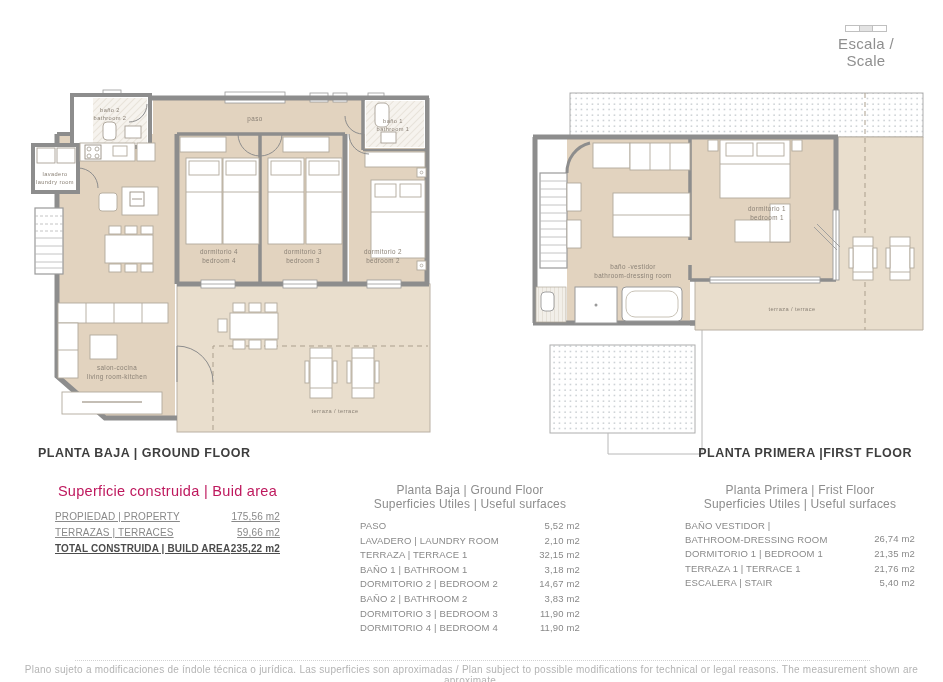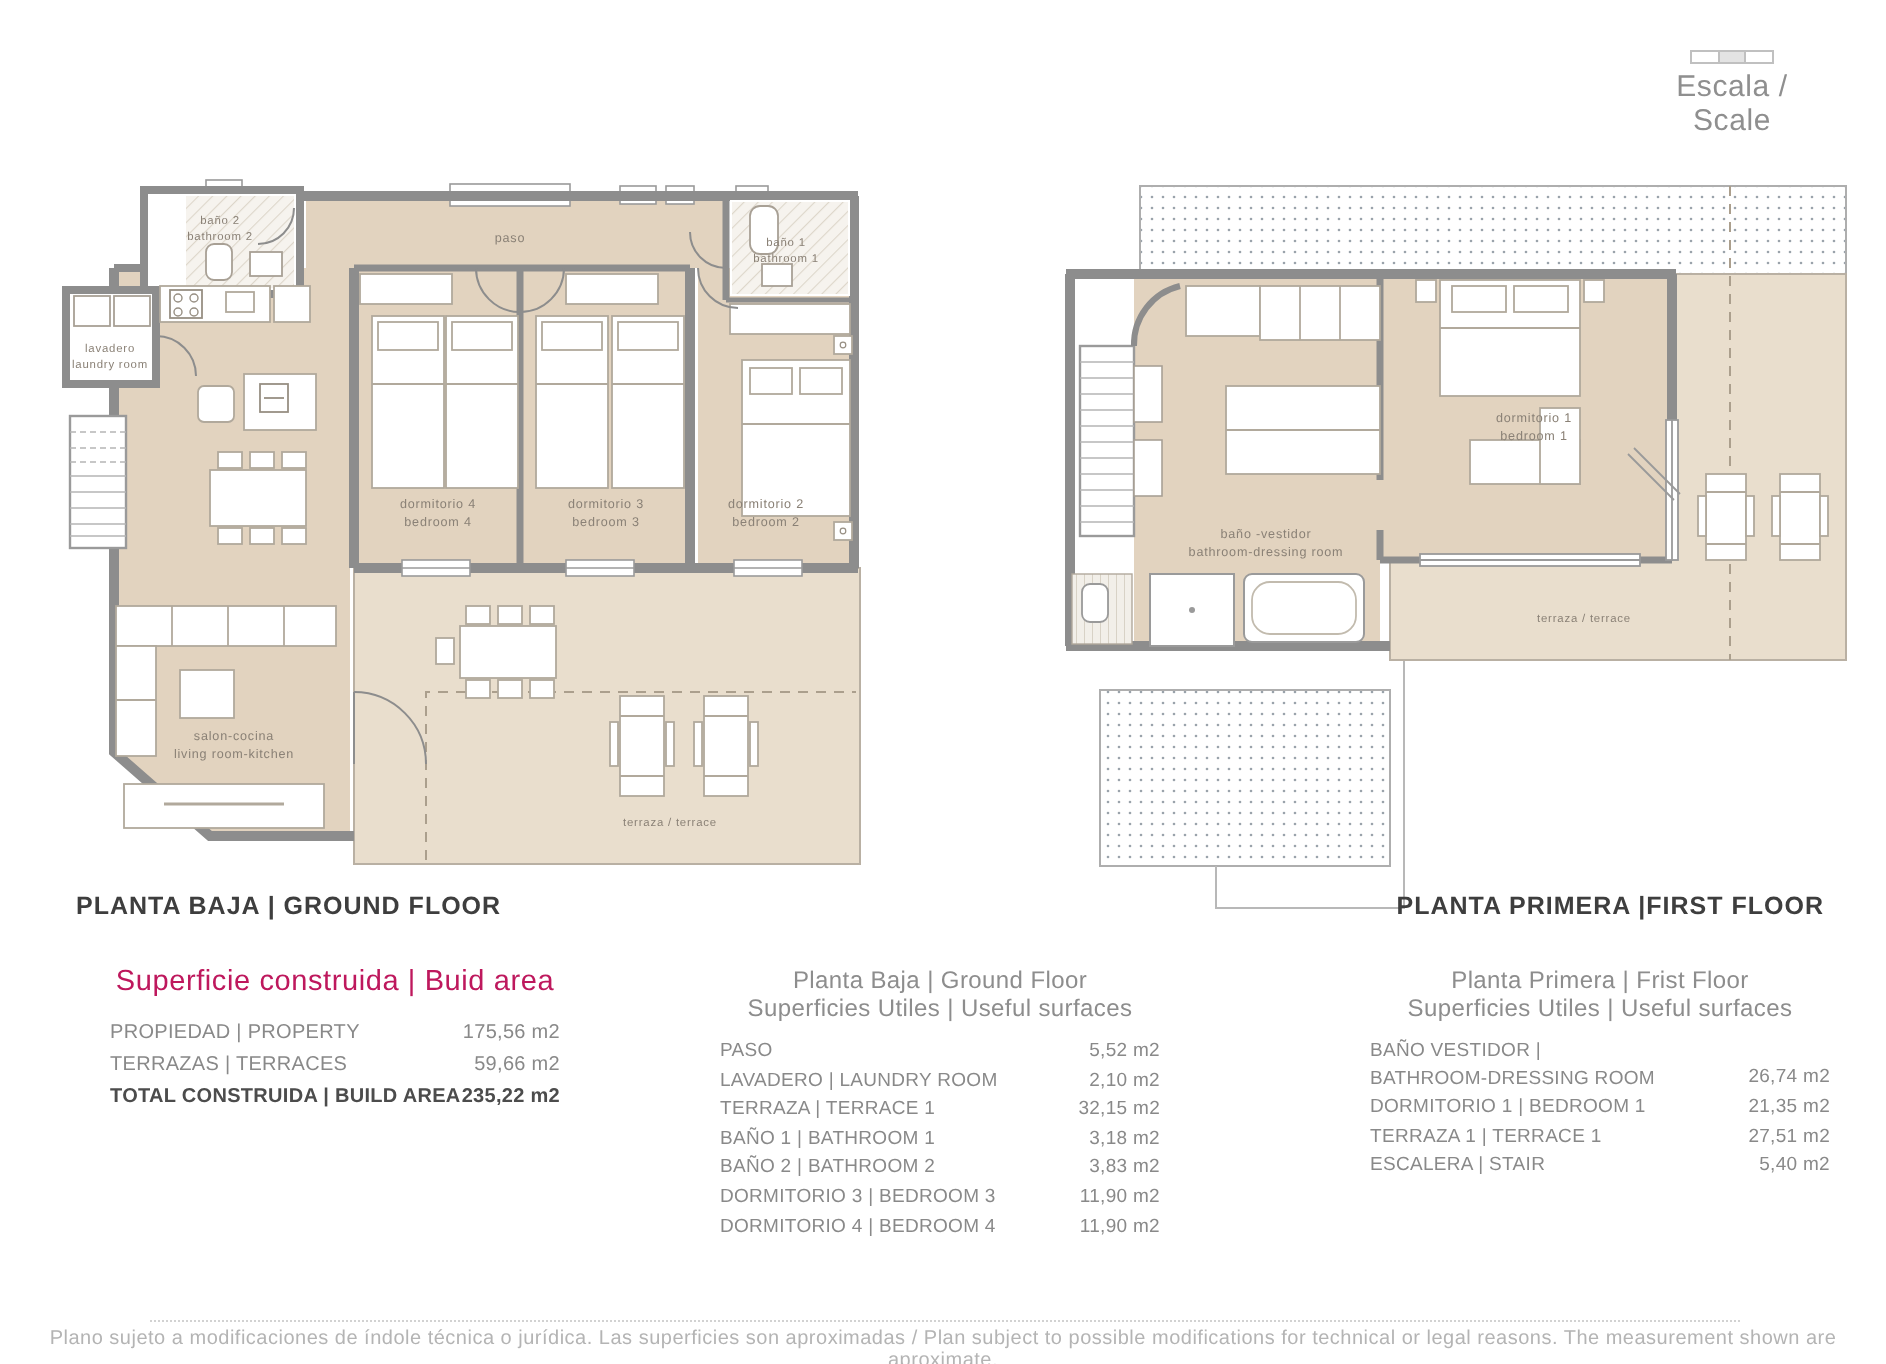--- a/index.html
+++ b/index.html
@@ -19,21 +19,21 @@
   .plan-title { position:absolute; font-size:12.5px; font-weight:bold; color:#3e3e3e; letter-spacing:0.5px; }
   .plan-title.ground { left:38px; top:446px; }
   .plan-title.first  { right:31px; top:446px; }
 
   
   .tbl { position:absolute; }
   .tbl-head-big { font-size:14.5px; color:#be185d; text-align:center; letter-spacing:0.3px; margin-bottom:10px; white-space:nowrap; }
   .tbl-head { font-size:12px; color:#8d8d8d; text-align:center; line-height:14px; letter-spacing:0.2px; margin-bottom:8px; white-space:nowrap; }
   .trow { display:flex; justify-content:space-between; align-items:baseline;
           font-size:9.5px; color:#898989; line-height:14.6px; letter-spacing:0.15px; white-space:nowrap; }
-  .built .trow { font-size:10px; line-height:16.2px; }
+  .built .trow { font-size:10px; line-height:16.2px;text-decoration:underline; }
   .built .trow.total { font-weight:bold; color:#4c4c4c; }
   .trow.two-line { align-items:flex-end; }
   .trow .tlabel2 div { line-height:14px; }
 
   
   .footer-rule { position:absolute; left:75px; width:795px; top:660px; border-top:1px dotted #d2d2d2; }
   .footer { position:absolute; left:0; right:0; top:664px; text-align:center;
             font-size:10px; color:#b4b4b4; letter-spacing:0.25px; }
 
   
@@ -414,20 +414,24 @@
       </div>
     <div class="trow">
         <span>TERRAZA | TERRACE 1</span>
         <span>32,15 m2</span>
       </div>
     <div class="trow">
         <span>BAÑO 1 | BATHROOM 1</span>
         <span>3,18 m2</span>
       </div>
     <div class="trow">
+        <span>DORMITORIO 2 | BEDROOM 2</span>
+        <span>14,67 m2</span>
+      </div>
+    <div class="trow">
         <span>BAÑO 2 | BATHROOM 2</span>
         <span>3,83 m2</span>
       </div>
     <div class="trow">
         <span>DORMITORIO 3 | BEDROOM 3</span>
         <span>11,90 m2</span>
       </div>
     <div class="trow">
         <span>DORMITORIO 4 | BEDROOM 4</span>
         <span>11,90 m2</span>
@@ -445,21 +449,21 @@
         <div>BATHROOM-DRESSING ROOM</div>
       </span>
       <span>26,74 m2</span>
     </div>
     <div class="trow">
         <span>DORMITORIO 1 | BEDROOM 1</span>
         <span>21,35 m2</span>
       </div>
     <div class="trow">
         <span>TERRAZA 1 | TERRACE 1</span>
-        <span>27,51 m2</span>
+        <span>21,76 m2</span>
       </div>
     <div class="trow">
         <span>ESCALERA | STAIR</span>
         <span>5,40 m2</span>
       </div>
   </div>
 
   <div class="footer-rule"></div>
   <div class="footer">Plano sujeto a modificaciones de índole técnica o jurídica. Las superficies son aproximadas / Plan subject to possible modifications for technical or legal reasons. The measurement shown are aproximate.</div>
 

